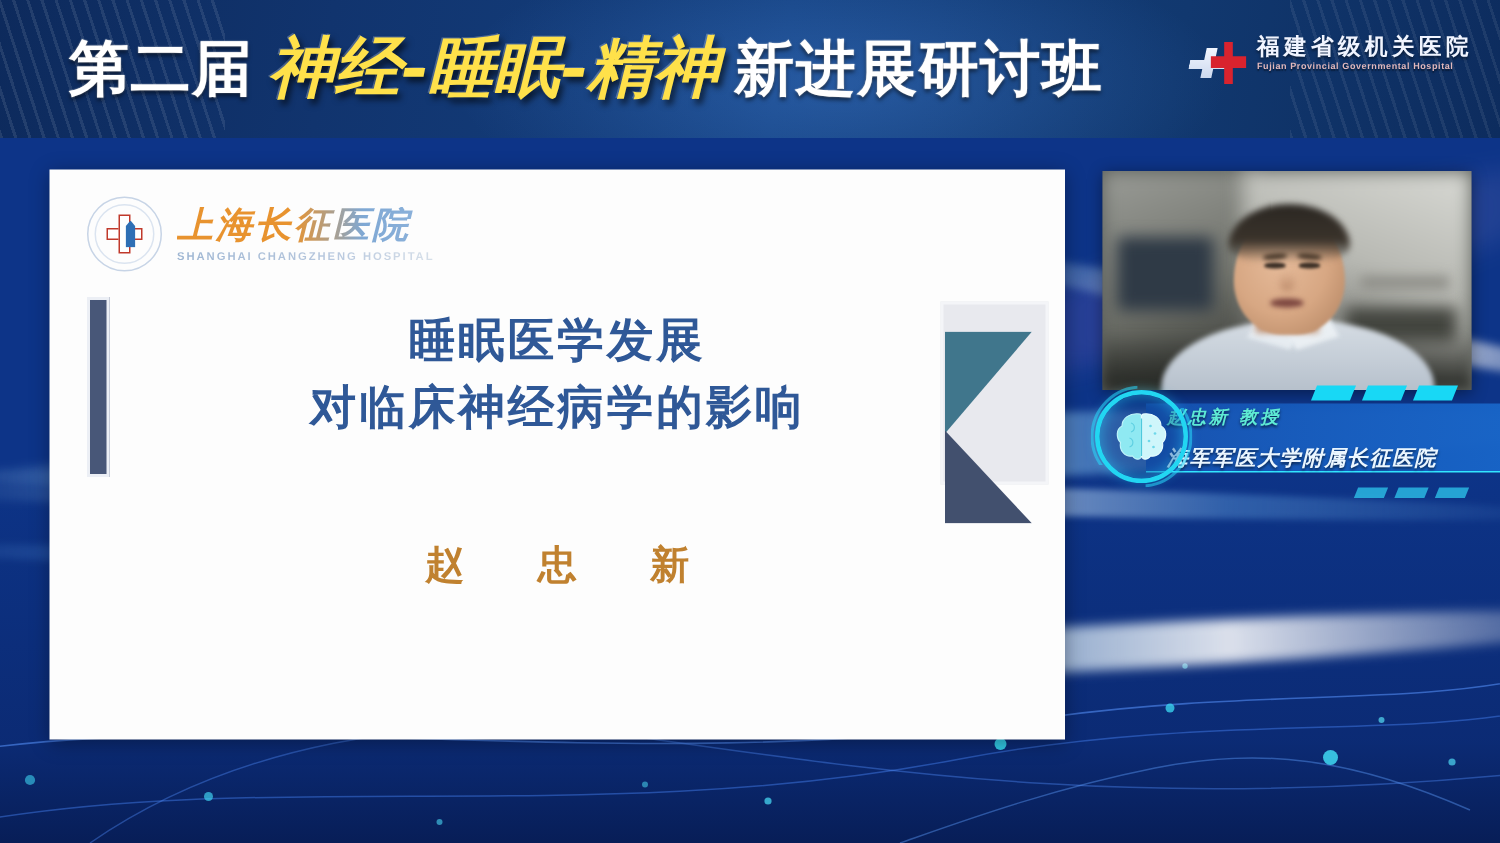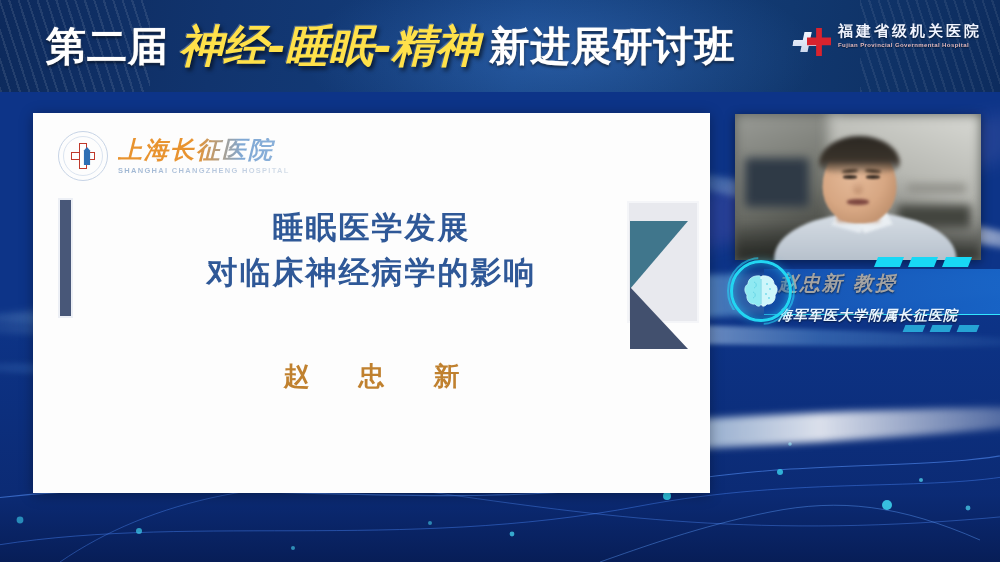--- a/index.html
+++ b/index.html
@@ -288,21 +288,21 @@
     border-radius:50%; border:2px solid rgba(40,215,250,.55);
     clip-path:polygon(0% 0%, 46% 0%, 46% 22%, 100% 22%, 100% 100%, 54% 100%, 54% 78%, 0% 78%);
   }
   .np-brain {
     position:absolute; left:50%; top:50%; transform:translate(-50%,-50%);
     width:40px; height:36px;
   }
   .np-text { position:absolute; left:60px; top:17px; line-height:1.15; }
   .np-name {
     font-family:"DejaVu Serif","Liberation Serif",serif;
-    font-weight:bold; font-size:20px; color:#a3a3a3; letter-spacing:2px;
+    font-weight:bold; font-size:12px; color:#5eead4; letter-spacing:2px;
     font-style:italic;
     text-shadow:0 1px 2px rgba(0,0,0,.6);
   }
   .np-org {
     font-family:"DejaVu Serif","Liberation Serif",serif;
     font-weight:bold; font-size:14px; color:#eaf6ff; letter-spacing:1px;
     font-style:italic; margin-top:12px;
     text-shadow:0 1px 2px rgba(0,0,0,.6);
   }
   .np-dashes2 { position:absolute; left:186px; top:70px; display:flex; gap:7px; opacity:.75; }

